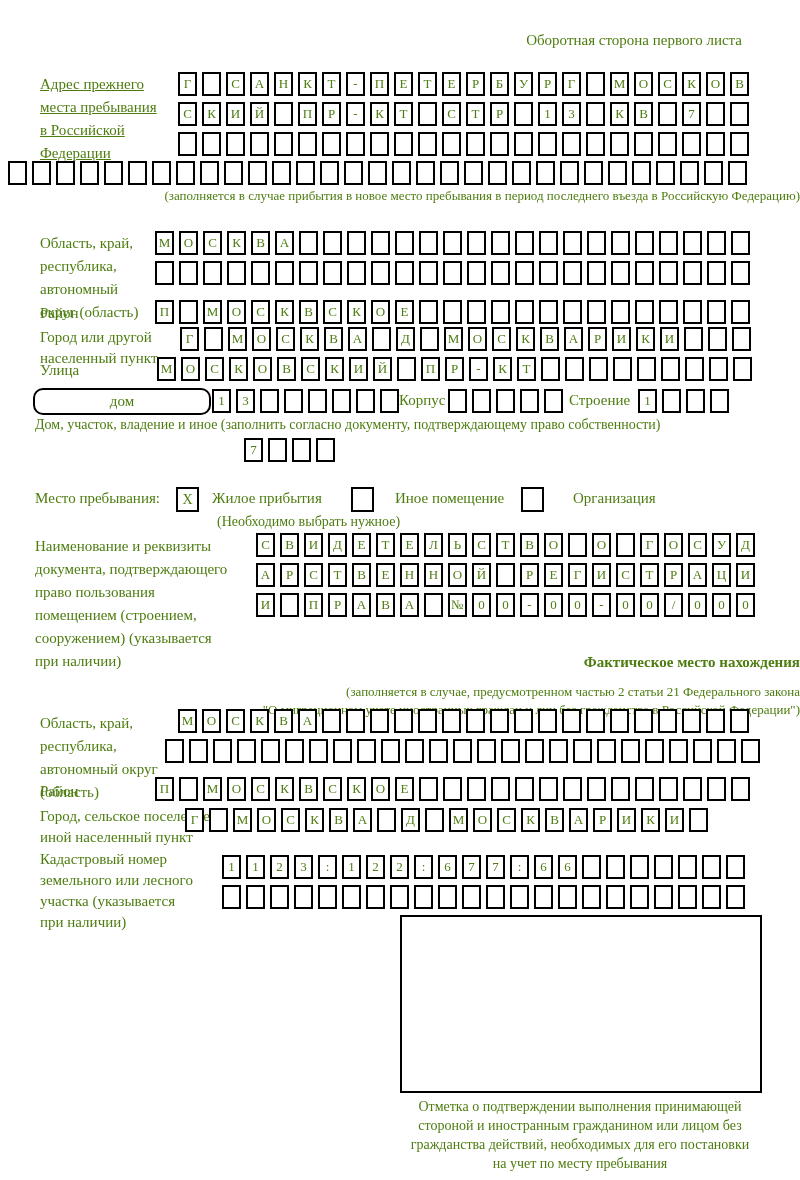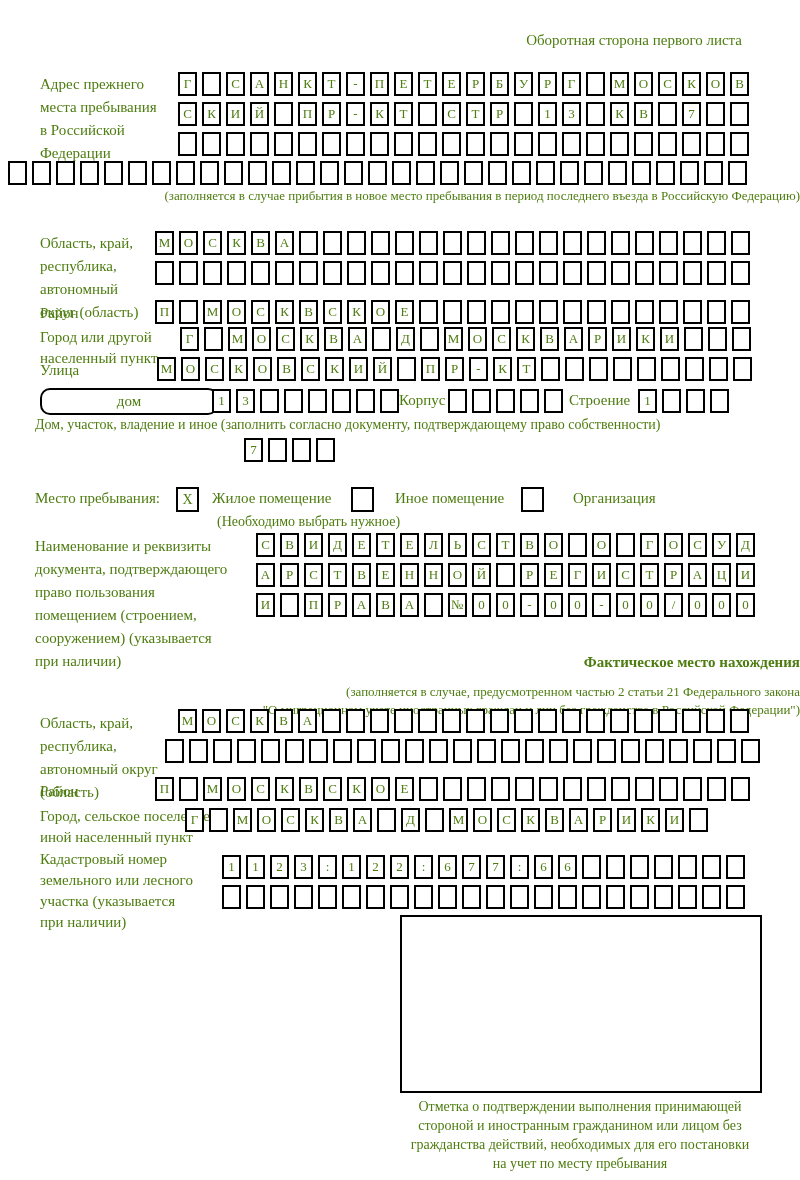--- a/index.html
+++ b/index.html
@@ -30,21 +30,21 @@
   .stamp{position:absolute;border:2px solid #000;background:#fff;}
   .caption{white-space:pre-line;text-align:center;font-size:14px;line-height:19px;}
 </style>
 </head>
 <body>
 
 <div id="page">
 
   <div class="abs" style="top:20px;right:58px;font-size:15px;">Оборотная сторона первого листа</div>
 
-  <div class="abs lbl" style="left:40px;top:61px;">Адрес прежнего
+  <div class="abs lbl" style="left:40px;top:61px;text-decoration:underline;">Адрес прежнего
 места пребывания
 в Российской
 Федерации</div>
   <div class="row" style="left:178px;top:60px;">
       <span class="cell">Г</span>
       <span class="cell"></span>
       <span class="cell">С</span>
       <span class="cell">А</span>
       <span class="cell">Н</span>
       <span class="cell">К</span>
@@ -294,21 +294,21 @@
       <span class="cell"></span>
       <span class="cell"></span>
       <span class="cell"></span>
       <span class="cell"></span>
       <span class="cell"></span>
       <span class="cell"></span>
       <span class="cell"></span>
       <span class="cell"></span>
     </div>
 
-  <div class="wbox" style="left:40px;top:376px;width:174px;border-radius:10px;">дом</div>
+  <div class="wbox" style="left:33px;top:376px;width:174px;border-radius:10px;">дом</div>
   <div class="row" style="left:212px;top:377px;">
       <span class="cell">1</span>
       <span class="cell">3</span>
       <span class="cell"></span>
       <span class="cell"></span>
       <span class="cell"></span>
       <span class="cell"></span>
       <span class="cell"></span>
       <span class="cell"></span>
     </div>
@@ -331,21 +331,21 @@
 
   <div class="row" style="left:244px;top:426px;">
       <span class="cell">7</span>
       <span class="cell"></span>
       <span class="cell"></span>
       <span class="cell"></span>
     </div>
 
   <div class="abs" style="left:35px;top:478px;font-size:15px;">Место пребывания:</div>
   <div class="cb" style="left:176px;top:475px;">X</div>
-  <div class="abs" style="left:212px;top:478px;font-size:15px;">Жилое помещение</div>
+  <div class="abs" style="left:212px;top:478px;font-size:15px;">Жилое прибытия</div>
   <div class="cb" style="left:351px;top:475px;"></div>
   <div class="abs" style="left:395px;top:478px;font-size:15px;">Иное помещение</div>
   <div class="cb" style="left:521px;top:475px;"></div>
   <div class="abs" style="left:573px;top:478px;font-size:15px;">Организация</div>
   <div class="abs note" style="left:217px;top:502px;">(Необходимо выбрать нужное)</div>
 
   <div class="abs lbl" style="left:35px;top:523px;">Наименование и реквизиты
 документа, подтверждающего
 право пользования
 помещением (строением,

